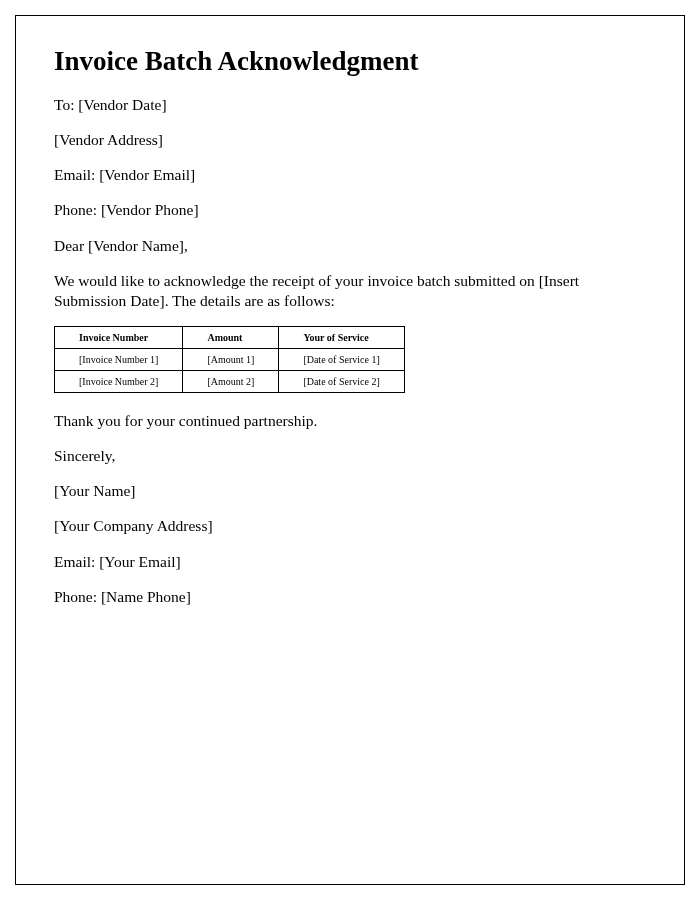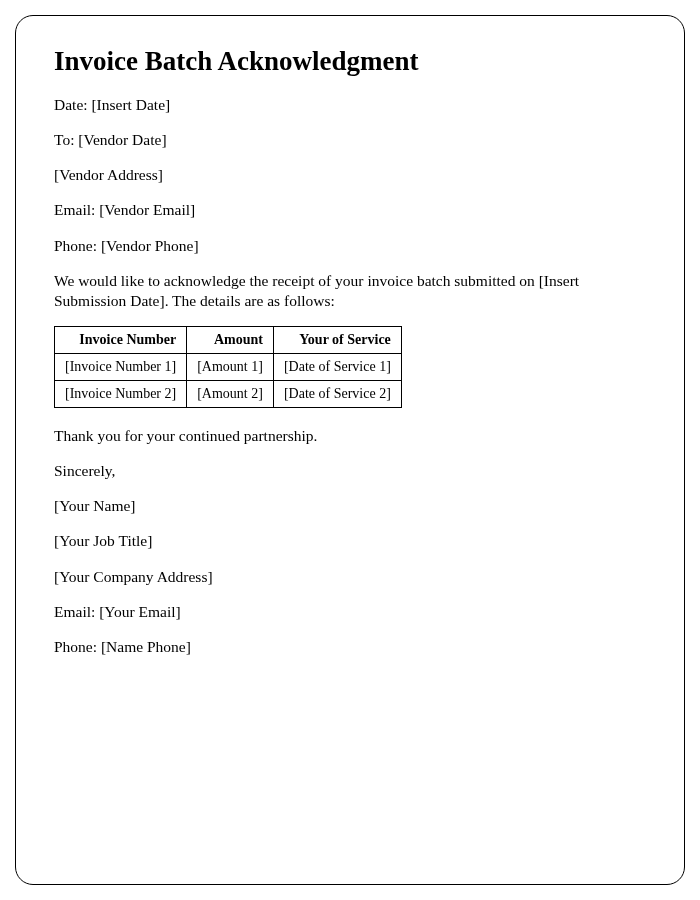--- a/index.html
+++ b/index.html
@@ -1,19 +1,18 @@
 <!DOCTYPE html>
 <html><head>
   <meta charset="utf-8">
   <style>
     * {
       margin: 0;
       padding: 0;
       box-sizing: border-box;
-      border-radius: 18px;
     }
     body {
       font-family: "Times New Roman", Times, serif;
       background: #fff;
       width: 700px;
       height: 900px;
       padding: 15px;
     }
     .document-frame {
       border: 1px solid #000;
@@ -30,40 +29,40 @@
       font-size: 15.5px;
       margin-bottom: 15px;
       line-height: 1.3;
     }
     table {
       border-collapse: collapse;
       margin-bottom: 18px;
     }
     th, td {
       border: 1px solid #000;
-      padding: 5px 10px;
-      font-size: 14px;
-      text-align: right;
+      padding: 5px 24px;
+      font-size: 10px;
+      text-align: left;
     }
     th {
       font-weight: bold;
     }
   </style>
 </head>
 <body>
 
 <div class="document-frame">
   <h1>Invoice Batch Acknowledgment</h1>
 
-  <p>Date: [Insert Date]</p>
   <p>To: [Vendor Date]</p>
   <p>[Vendor Address]</p>
   <p>Email: [Vendor Email]</p>
   <p>Phone: [Vendor Phone]</p>
 
+  <p>Dear [Vendor Name],</p>
 
   <p>We would like to acknowledge the receipt of your invoice batch submitted on [Insert Submission Date]. The details are as follows:</p>
 
   <table>
     <thead>
       <tr>
         <th>Invoice Number</th>
         <th>Amount</th>
         <th>Your of Service</th>
       </tr>
@@ -79,17 +78,16 @@
         <td>[Amount 2]</td>
         <td>[Date of Service 2]</td>
       </tr>
     </tbody>
   </table>
 
   <p>Thank you for your continued partnership.</p>
   <p>Sincerely,</p>
 
   <p>[Your Name]</p>
-  <p>[Your Job Title]</p>
   <p>[Your Company Address]</p>
   <p>Email: [Your Email]</p>
   <p>Phone: [Name Phone]</p>
 </div>
 
 </body></html>

